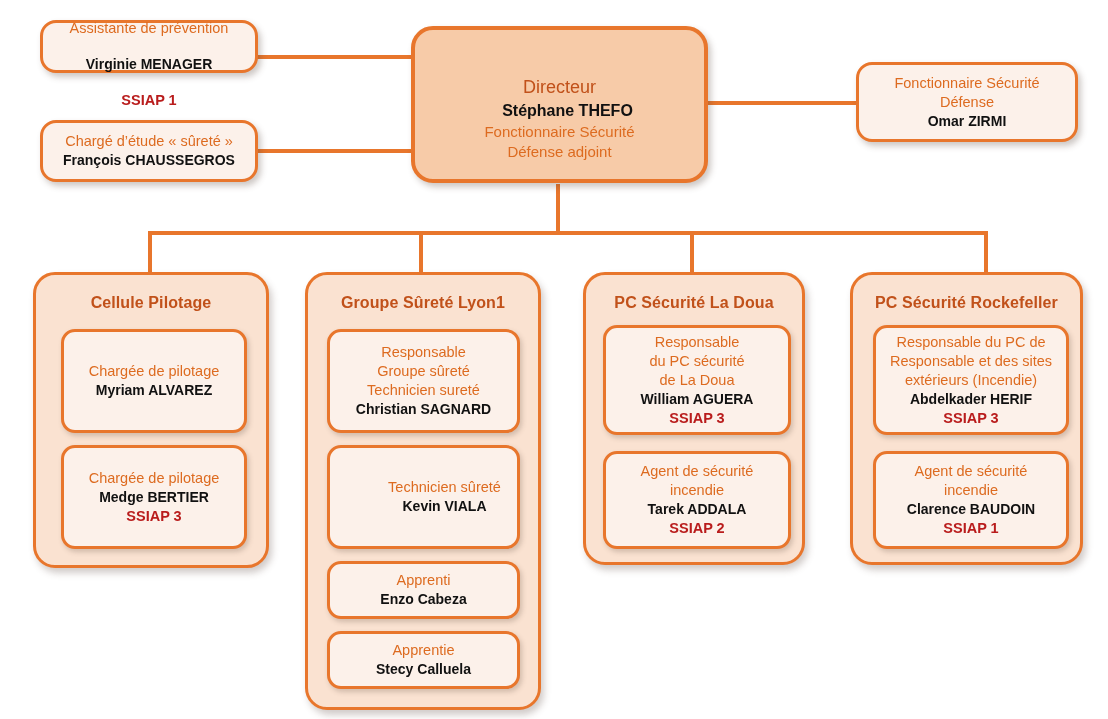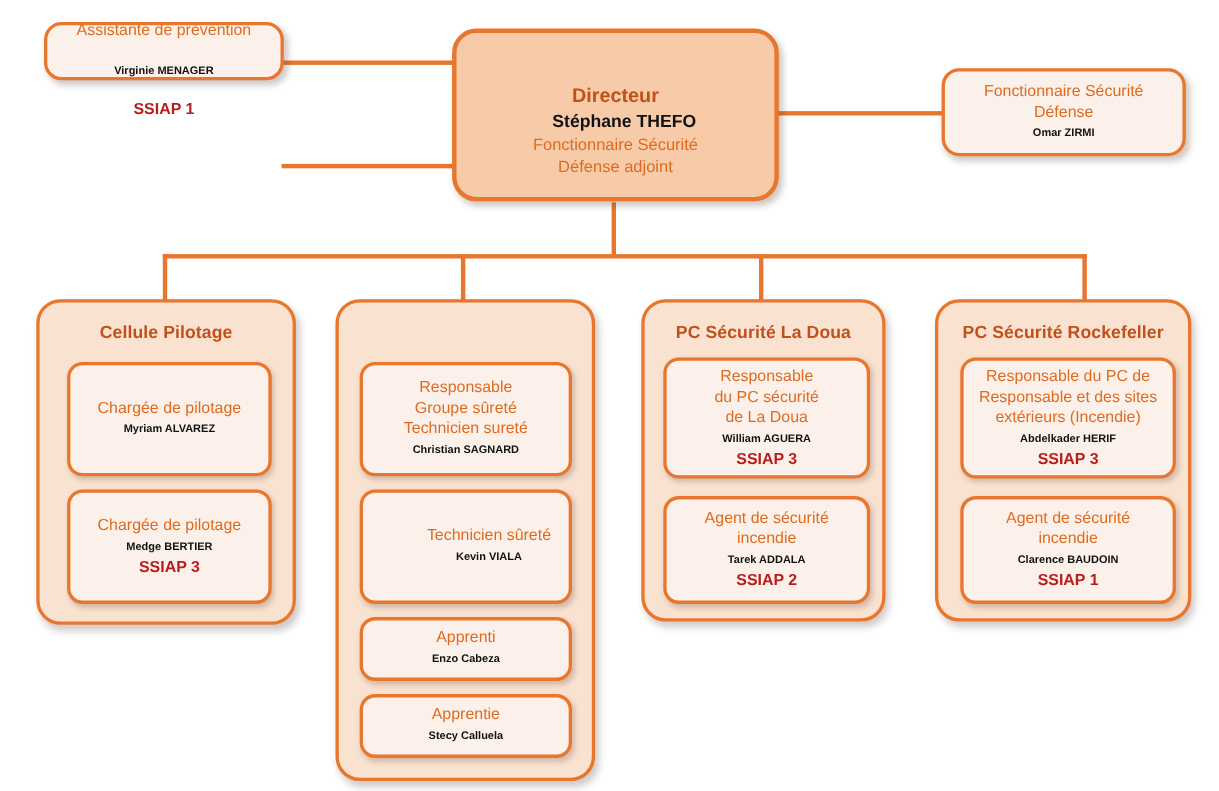--- a/index.html
+++ b/index.html
@@ -96,39 +96,39 @@
   .role {
     color: #DD6B20;
     font-size: 14.5px;
     line-height: 19px;
     font-weight: normal;
     white-space: nowrap;
   }
 
   .person {
     color: #111111;
-    font-size: 10px;
+    font-size: 14px;
     line-height: 19px;
     font-weight: bold;
     white-space: nowrap;
   }
 
   .cert {
     color: #b91c1c;
     font-size: 14.5px;
     line-height: 19px;
     font-weight: bold;
     white-space: nowrap;
   }
 
   .director-title {
     color: #C1511A;
     font-size: 18px;
     line-height: 24px;
-    font-weight: bold;
+    font-weight: normal;
     margin-top: 28px;
   }
   .director-name {
     color: #111111;
     font-size: 16px;
     line-height: 23px;
     font-weight: bold;
     margin-left: 16px;
   }
   .director-sub {
@@ -158,20 +158,24 @@
   <div class="connector" style="left:690px; top:231px; width:4px; height:42px;"></div>
   <div class="connector" style="left:984px; top:231px; width:4px; height:42px;"></div>
 
   <div class="node" style="left:40px; top:20px; width:218px; height:53px;gap:17px;">
     <span class="role">Assistante administrative</span>
     <span class="role">Assistante de prévention</span>
     <span class="person">Virginie MENAGER</span>
     <span class="cert">SSIAP 1</span>
   </div>
 
+  <div class="node" style="left:40px; top:120px; width:218px; height:62px;">
+    <span class="role">Chargé d’étude « sûreté »</span>
+    <span class="person">François CHAUSSEGROS</span>
+  </div>
 
   <div class="node director" style="left:411px; top:26px; width:297px; height:157px;">
     <span class="director-title">Directeur</span>
     <span class="director-name">Stéphane THEFO</span>
     <span class="director-sub">Fonctionnaire Sécurité</span>
     <span class="director-sub">Défense adjoint</span>
   </div>
 
   <div class="node" style="left:856px; top:62px; width:222px; height:80px;">
     <span class="role">Fonctionnaire Sécurité</span>
@@ -188,20 +192,21 @@
     </div>
 
     <div class="child" style="left:25px; top:170px; width:186px; height:104px;">
       <span class="role">Chargée de pilotage</span>
       <span class="person">Medge BERTIER</span>
       <span class="cert">SSIAP 3</span>
     </div>
   </div>
 
   <div class="group" style="left:305px; top:272px; width:236px; height:438px;">
+    <div class="group-title" style="top:19px;">Groupe Sûreté Lyon1</div>
 
     <div class="child" style="left:19px; top:54px; width:193px; height:104px;">
       <span class="role">Responsable</span>
       <span class="role">Groupe sûreté</span>
       <span class="role">Technicien sureté</span>
       <span class="person">Christian SAGNARD</span>
     </div>
 
     <div class="child" style="left:19px; top:170px; width:193px; height:104px;padding-left:48px;">
       <span class="role">Technicien sûreté</span>

